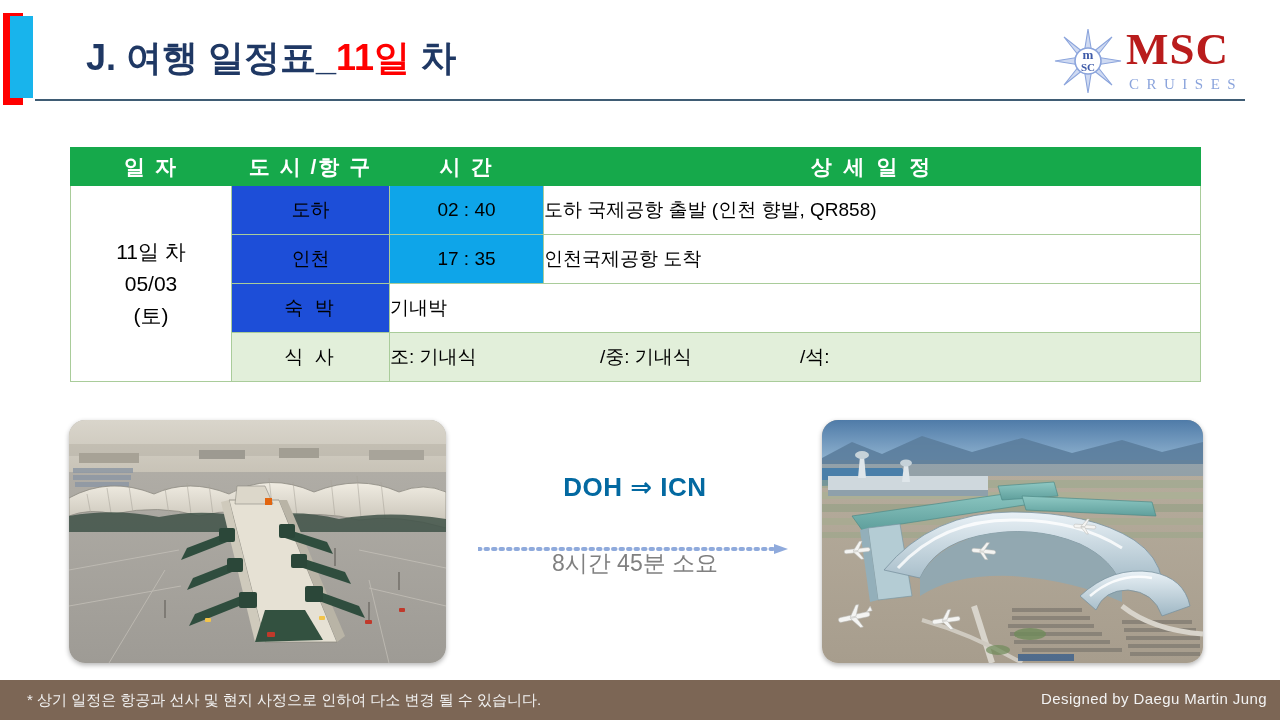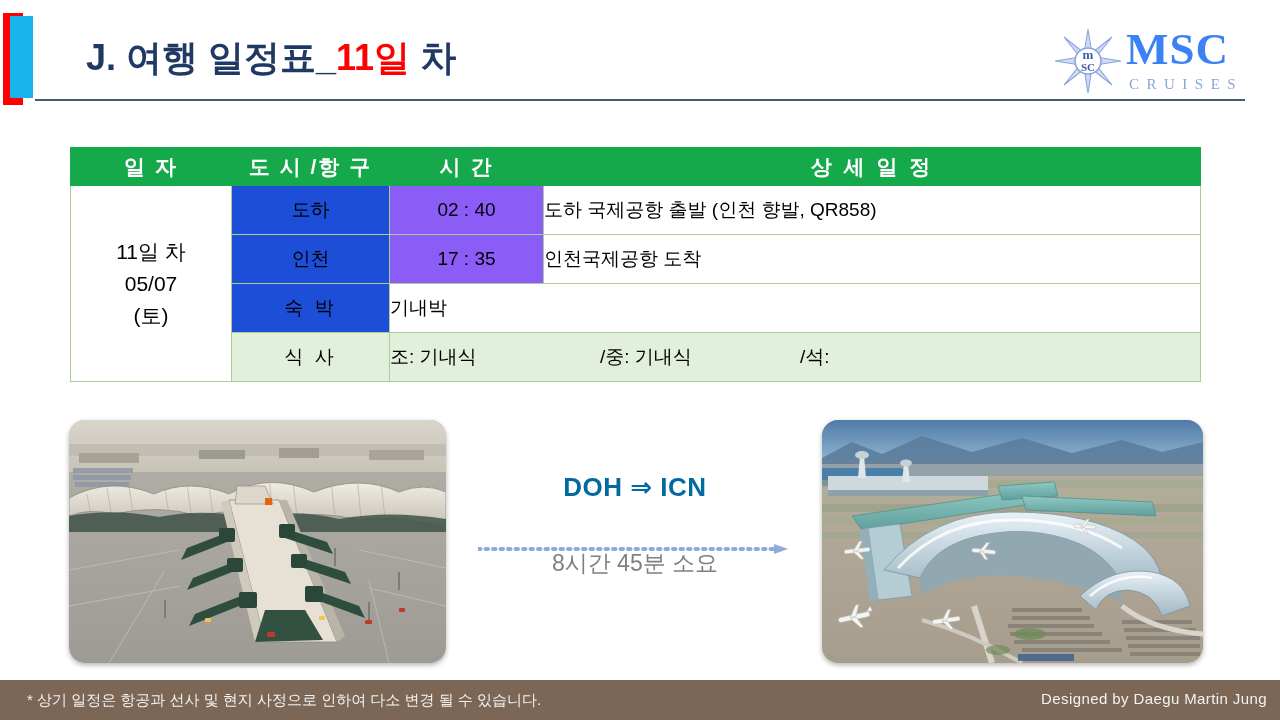--- a/index.html
+++ b/index.html
@@ -60,21 +60,21 @@
     position: absolute;
     left: 0px; top: 2px;
     width: 68px; height: 66px;
   }
   #msc-logo .wordmark {
     position: absolute;
     left: 72px; top: 0px;
     font-family: "Liberation Serif", "DejaVu Serif", serif;
     font-size: 45px;
     font-weight: bold;
-    color: #3b82f6;
+    color: #b91c1c;
     line-height: 46px;
     letter-spacing: 1px;
   }
   #msc-logo .subwordmark {
     position: absolute;
     left: 75px; top: 50px;
     font-family: "Liberation Serif", "DejaVu Serif", serif;
     font-size: 15px;
     color: #8BA4DC;
     letter-spacing: 7.5px;
@@ -116,21 +116,21 @@
     font-size: 19px;
     color: #000000;
     height: 48px;
     background: #1d4ed8;
   }
   .cell-place.spaced { letter-spacing: 3px; }
   .cell-time {
     text-align: center;
     font-size: 19px;
     color: #000000;
-    background: #8b5cf6;
+    background: #0ea5e9;
   }
   .cell-detail {
     text-align: left;
     font-size: 19px;
     color: #000000;
     padding-left: 12px;
     background: #FFFFFF;
   }
   tr.row-meal td { background: #E2EFDA; }
   .meal-line { display: flex; align-items: flex-end; }
@@ -243,21 +243,21 @@
       <th class="col-date">일 자</th>
       <th class="col-city">도 시 /항 구</th>
       <th class="col-time">시 간</th>
       <th class="col-detail">상 세 일 정</th>
     </tr>
   </thead>
   <tbody>
     <tr>
       <td class="cell-date" rowspan="4">
         <div>11일 차</div>
-        <div>05/07</div>
+        <div>05/03</div>
         <div>(토)</div>
       </td>
       <td class="cell-place">도하</td>
       <td class="cell-time">02 : 40</td>
       <td class="cell-detail">도하 국제공항 출발 (인천 향발, QR858)</td>
     </tr>
     <tr>
       <td class="cell-place">인천</td>
       <td class="cell-time">17 : 35</td>
       <td class="cell-detail">인천국제공항 도착</td>

